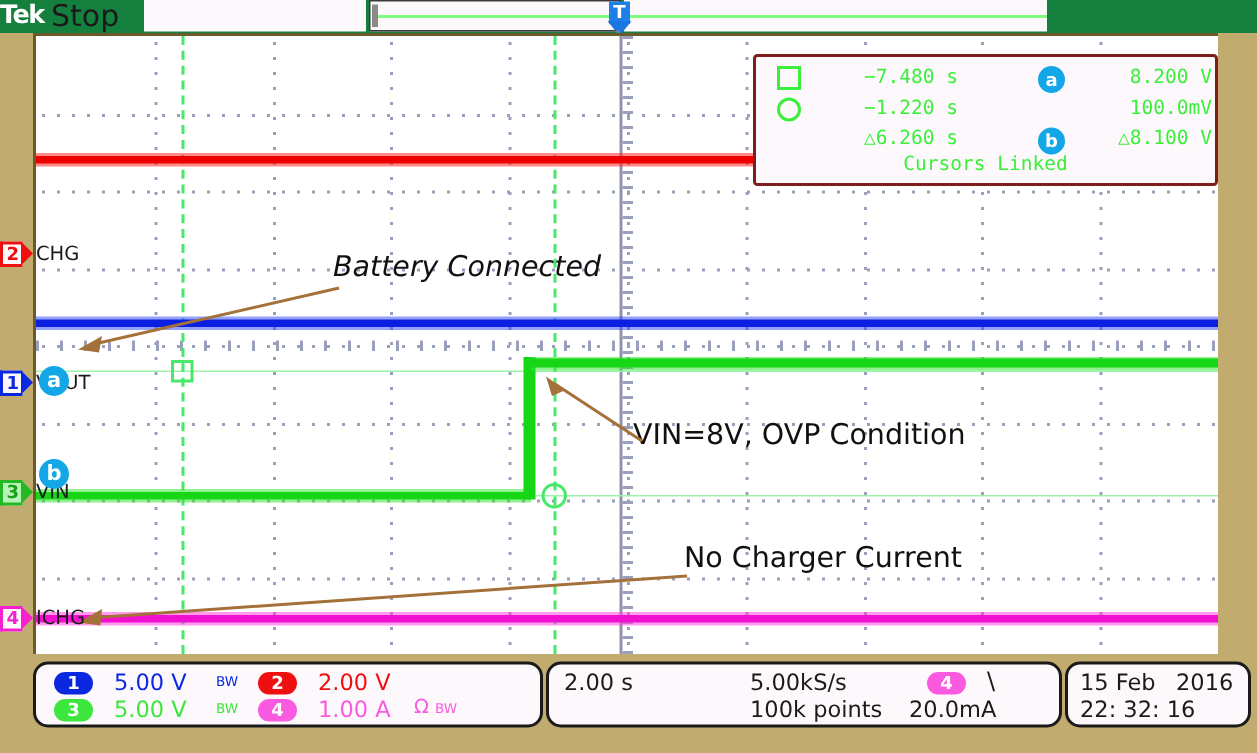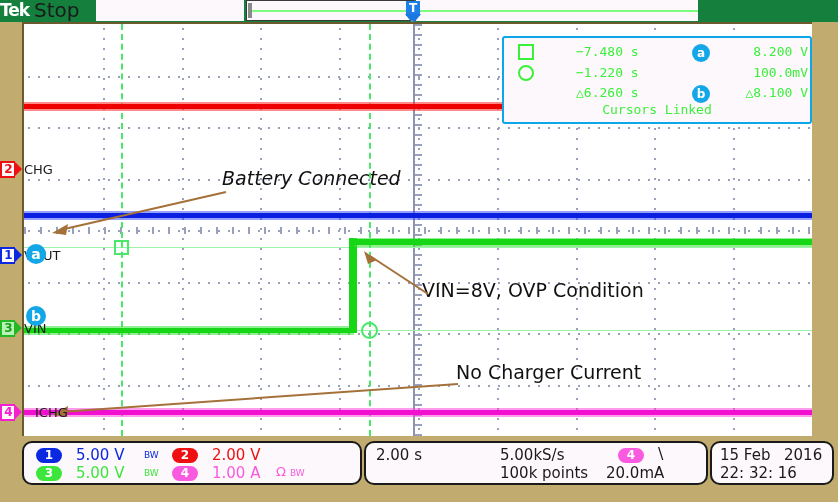--- a/index.html
+++ b/index.html
@@ -50,21 +50,21 @@
   .hcursor{position:absolute;left:0;width:788px;height:1px;background:#9bf4a8;}
 
   .cursor-sq{position:absolute;width:15px;height:15px;border:2px solid #49e86a;box-sizing:border-box;background:transparent;}
   .cursor-ci{position:absolute;width:17px;height:17px;border:2px solid #49e86a;border-radius:50%;box-sizing:border-box;background:transparent;}
 
   
   .trigline{position:absolute;top:0;width:2px;height:412px;background:#8f93ad;}
 
   
   .measbox{position:absolute;left:478px;top:12px;width:310px;height:88px;
-    background:#fdf8fb;border:2px solid #0ea5e9;border-radius:3px;box-sizing:border-box;
+    background:#fdf8fb;border:2px solid #7f1d1d;border-radius:3px;box-sizing:border-box;
     color:#3bf03b;font-family:"DejaVu Sans Mono",monospace;font-size:13px;}
   .measrow{position:absolute;left:0;width:306px;height:19px;}
   .m-sym{position:absolute;left:14px;width:20px;height:16px;}
   .m-sq{border:2px solid #3bf03b;width:16px;height:16px;box-sizing:border-box;}
   .m-ci{border:2px solid #3bf03b;width:16px;height:16px;border-radius:50%;box-sizing:border-box;}
   .m-t{position:absolute;left:72px;width:110px;text-align:left;}
   .m-badge{position:absolute;left:188px;width:18px;height:18px;border-radius:50%;
      background:#13a7e8;color:#fff;font-family:"DejaVu Sans",sans-serif;font-weight:bold;
      font-size:12px;text-align:center;line-height:18px;}
   .m-v{position:absolute;left:216px;width:88px;text-align:right;}
@@ -1239,21 +1239,21 @@
     <div class="body" style="border-color:#24b824;color:#17a017;background:#b7f2b7;">3</div>
     <div class="tip" style="border-left-color:#24b824;"></div>
   </div>
   <div class="chlabel" style="left:24px;top:321px;text-align:right;">VIN</div>
   <div class="cbadge" style="left:26px;top:306px;">b</div>
 
   <div class="chmark" style="left:0px;top:404px;">
     <div class="body" style="border-color:#f520d0;color:#f520d0;">4</div>
     <div class="tip" style="border-left-color:#f520d0;"></div>
   </div>
-  <div class="chlabel" style="left:35px;top:405px;">ICHG</div>
+  <div class="chlabel" style="left:24px;top:405px;">ICHG</div>
 
   <div class="statuswrap">
 
     <div class="spanel p1">
       <div class="chchip" style="left:12px;top:5px;background:#0a28e0;">1</div>
       <div class="sval" style="left:52px;top:3px;color:#0a28e0;">5.00 V</div>
       <div class="sbw" style="left:120px;top:7px;color:#0a28e0;">BW</div>
 
       <div class="chchip" style="left:148px;top:5px;background:#ee1010;">2</div>
       <div class="sval" style="left:188px;top:3px;color:#ee1010;">2.00 V</div>

